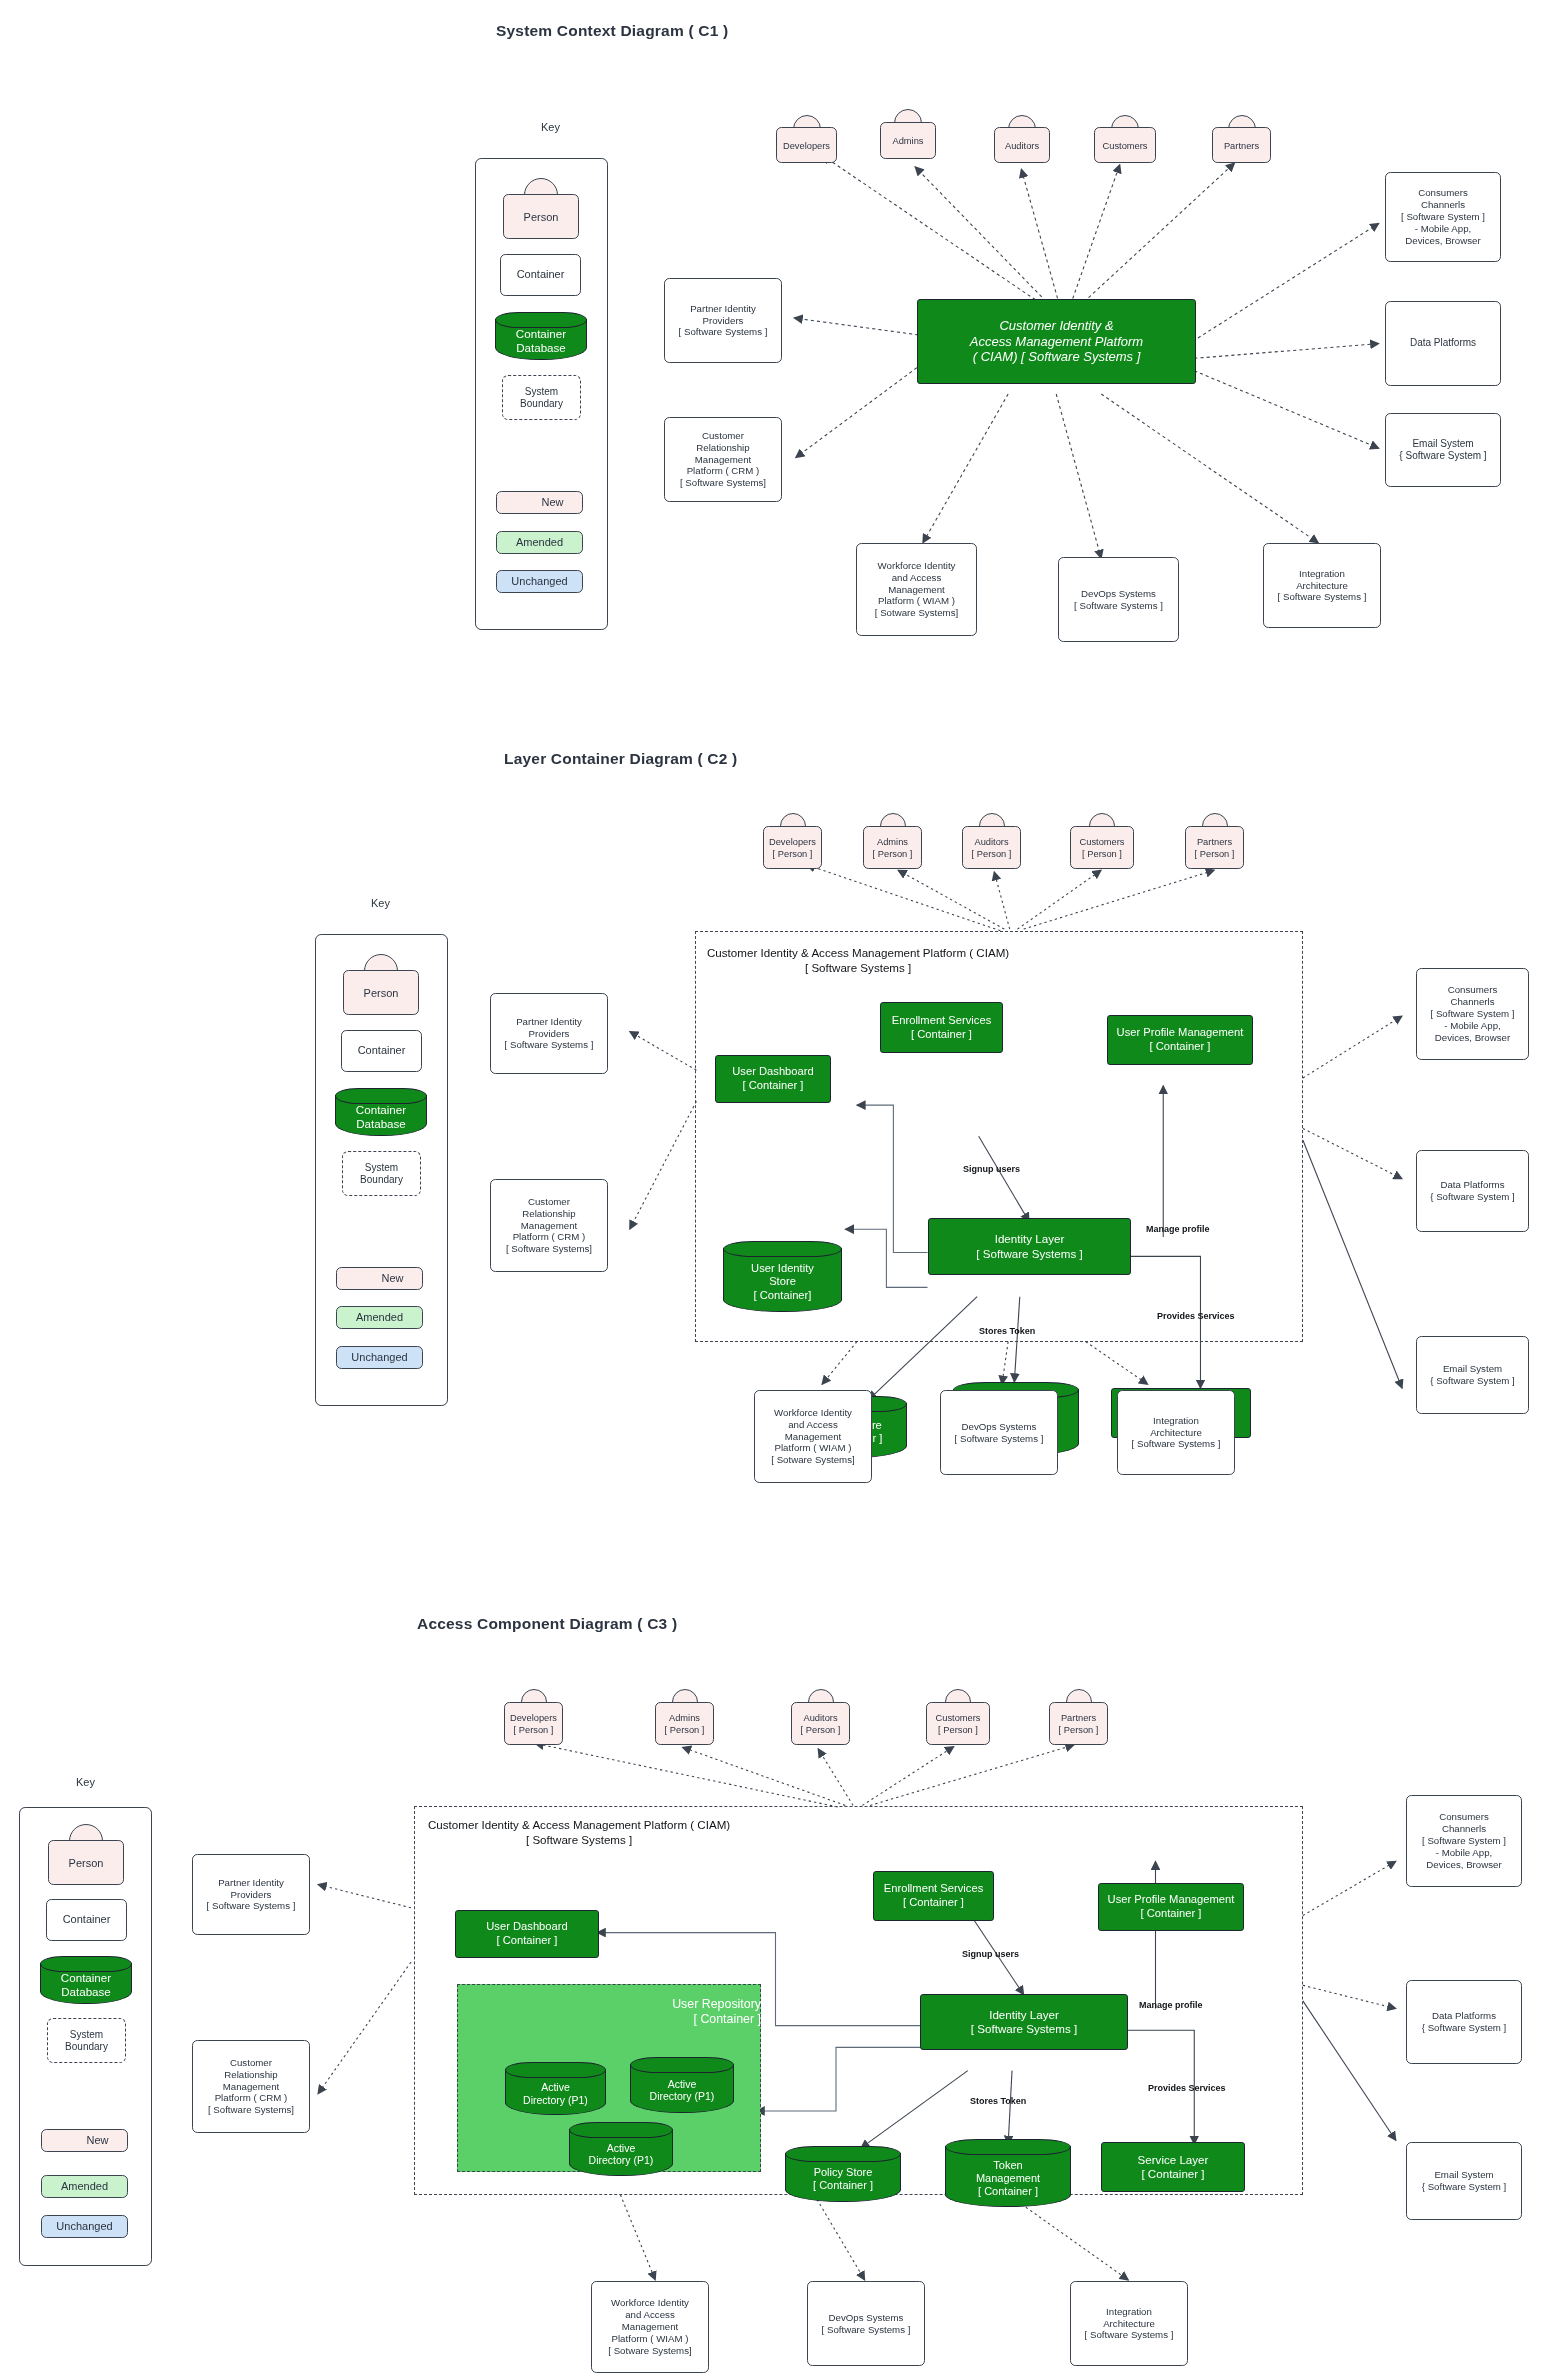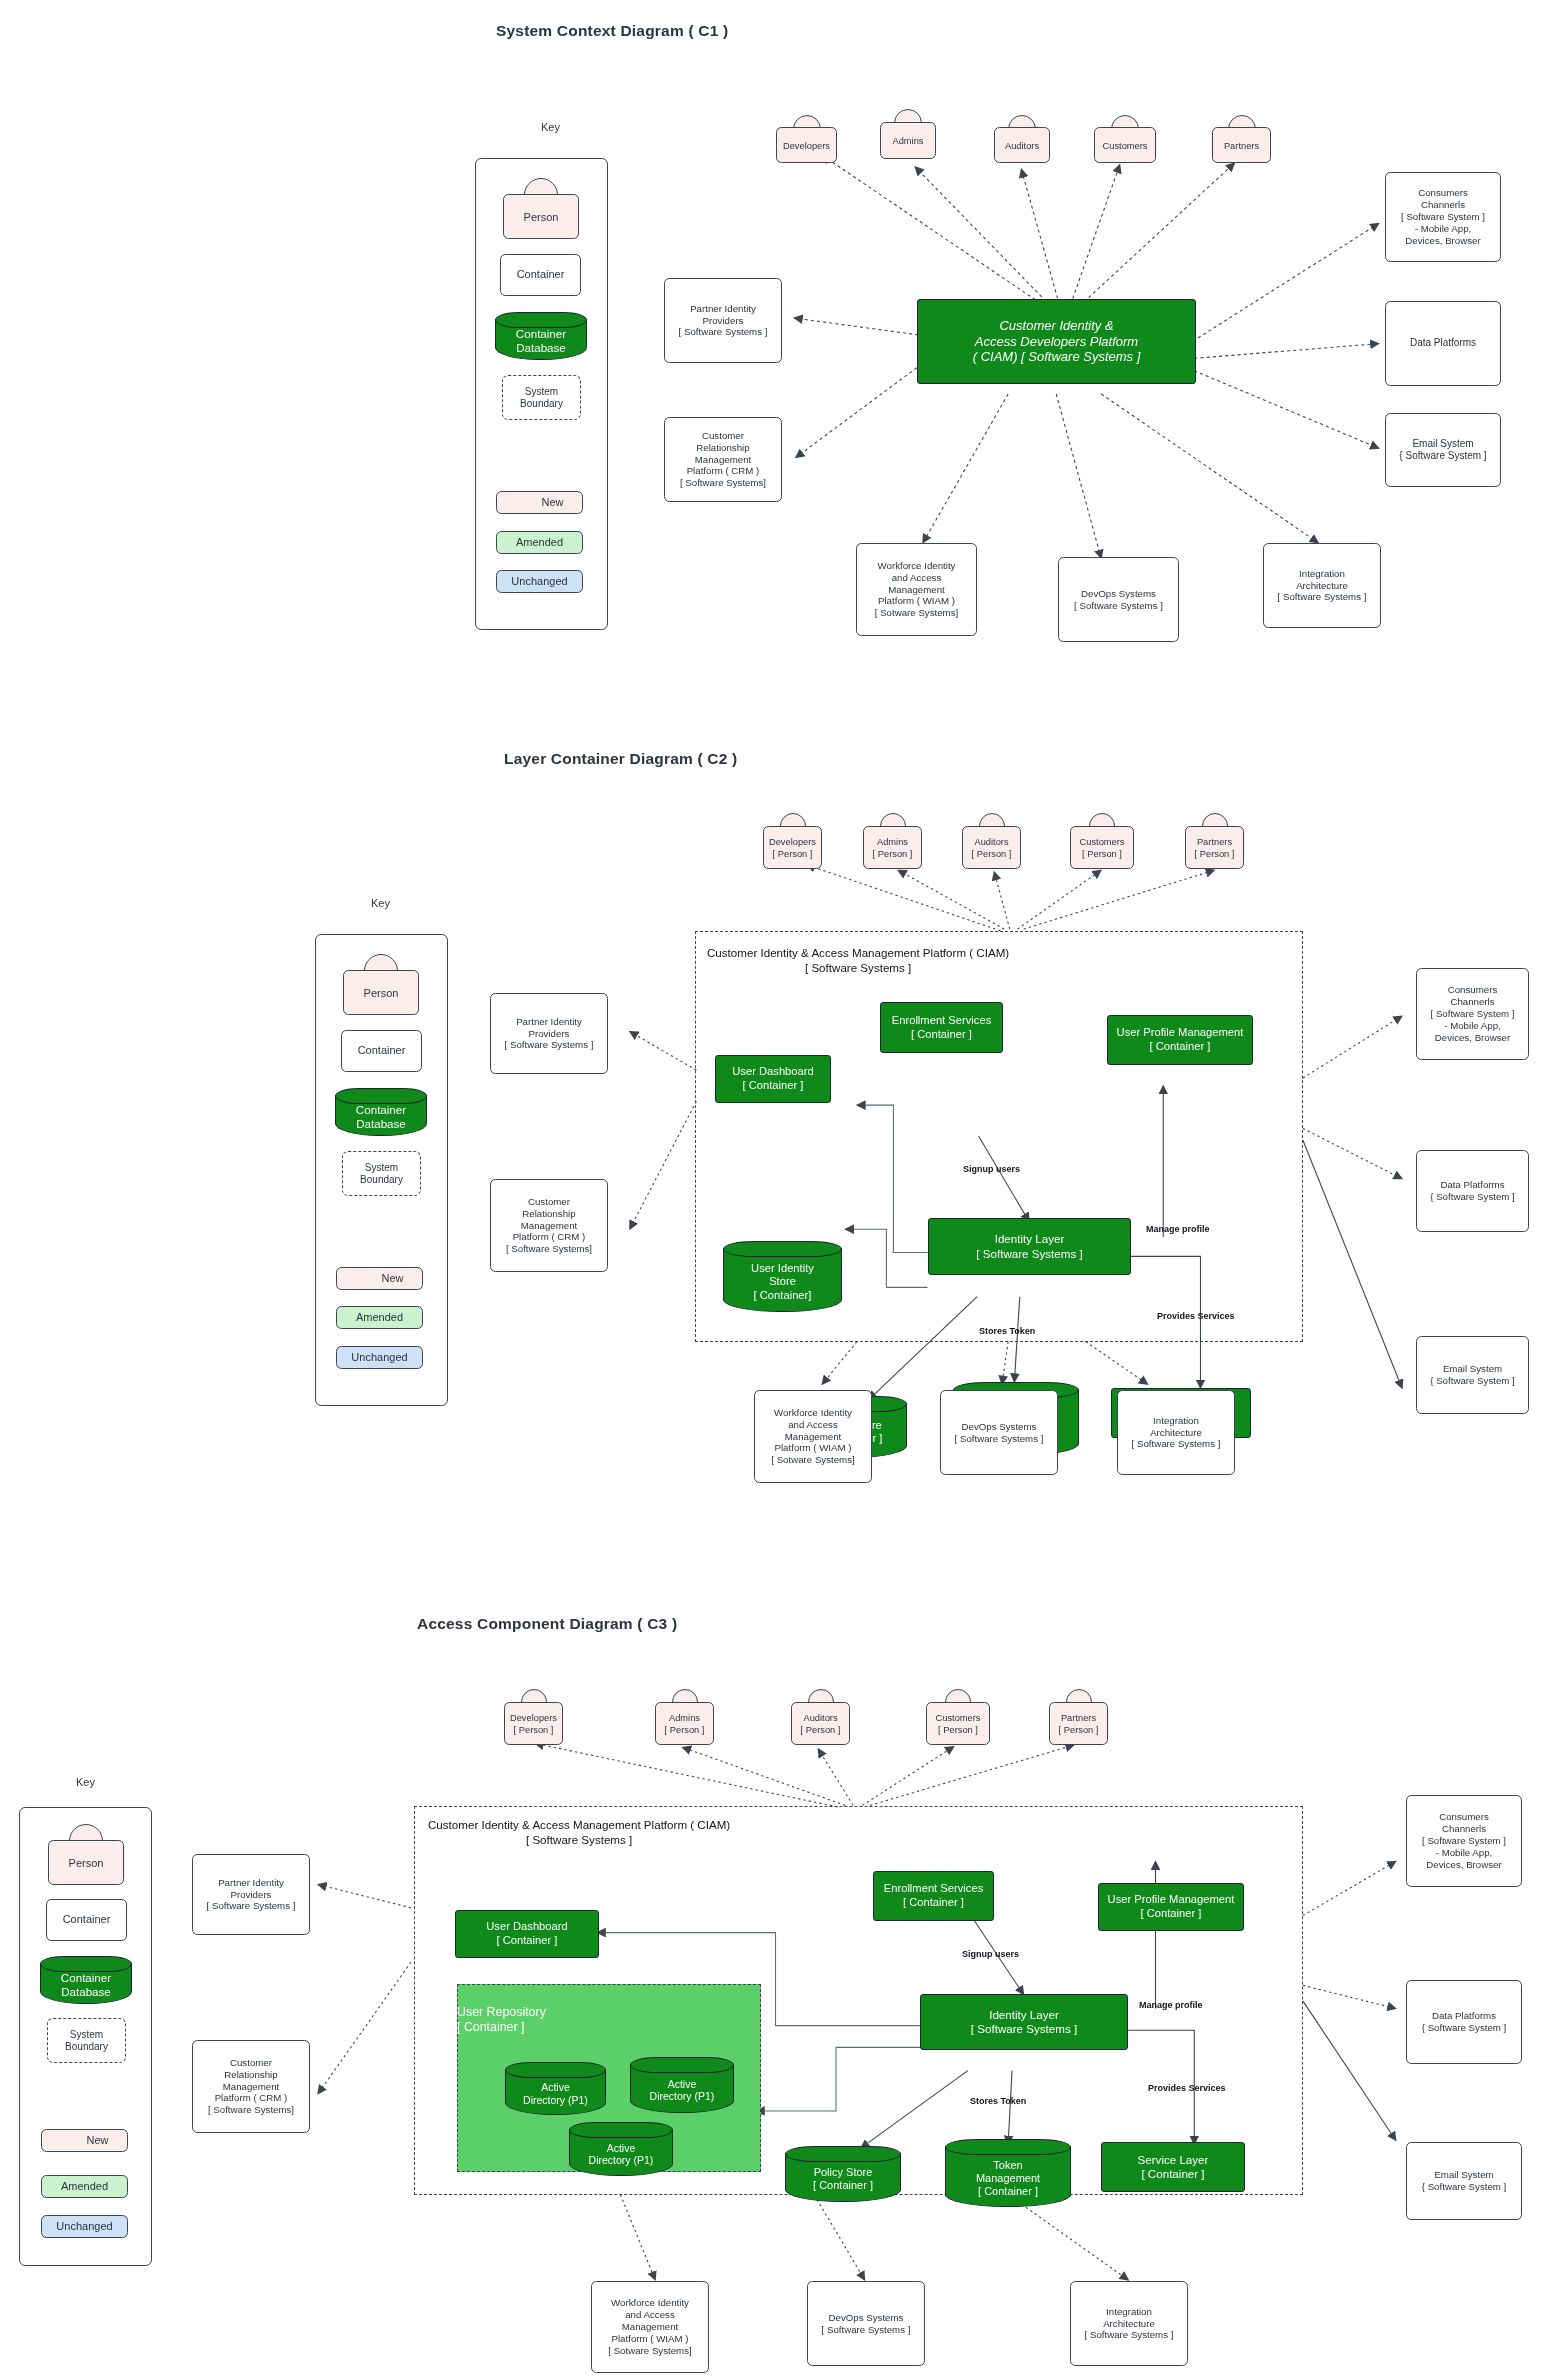--- a/index.html
+++ b/index.html
@@ -167,24 +167,23 @@
   
   .group-green {
     position: absolute;
     background: #5bcf68;
     border: 1.6px dashed #3c4450;
     z-index: 1;
   }
   .group-green-title {
     position: absolute;
     color: #ffffff;
-    text-align: left;
+    text-align: right;
     line-height: 1.2;
     z-index: 3;
-    margin-top: 8px;
   }
 
   
   .edge-label {
     position: absolute;
     font-weight: bold;
     color: #101418;
     white-space: nowrap;
     z-index: 3;
   }
@@ -360,21 +359,21 @@
   </div>
   <div class="person" style="left:1212px; top:115px; width:59px; height:48px;">
     <div class="head" style="width:28px;height:28px;"></div>
     <div class="body" style="height:36px; font-size:9.3px;">
       <span>Partners</span>
     </div>
   </div>
 
   <div class="box green" style="left:917px; top:299px; width:279px; height:85px; font-size:13px; flex-direction:column; border-width:1.6px;font-style:italic;">
     <span>Customer Identity &amp;</span>
-    <span>Access Developers Platform</span>
+    <span>Access Management Platform</span>
     <span>( CIAM) [ Software Systems ]</span>
   </div>
 
   <div class="box" style="left:664px; top:278px; width:118px; height:85px; font-size:9.7px; white-space:pre-line;">Partner Identity
 Providers
 [ Software Systems ]</div>
   <div class="box" style="left:664px; top:417px; width:118px; height:85px; font-size:9.7px; white-space:pre-line;">Customer
 Relationship
 Management
 Platform ( CRM )

